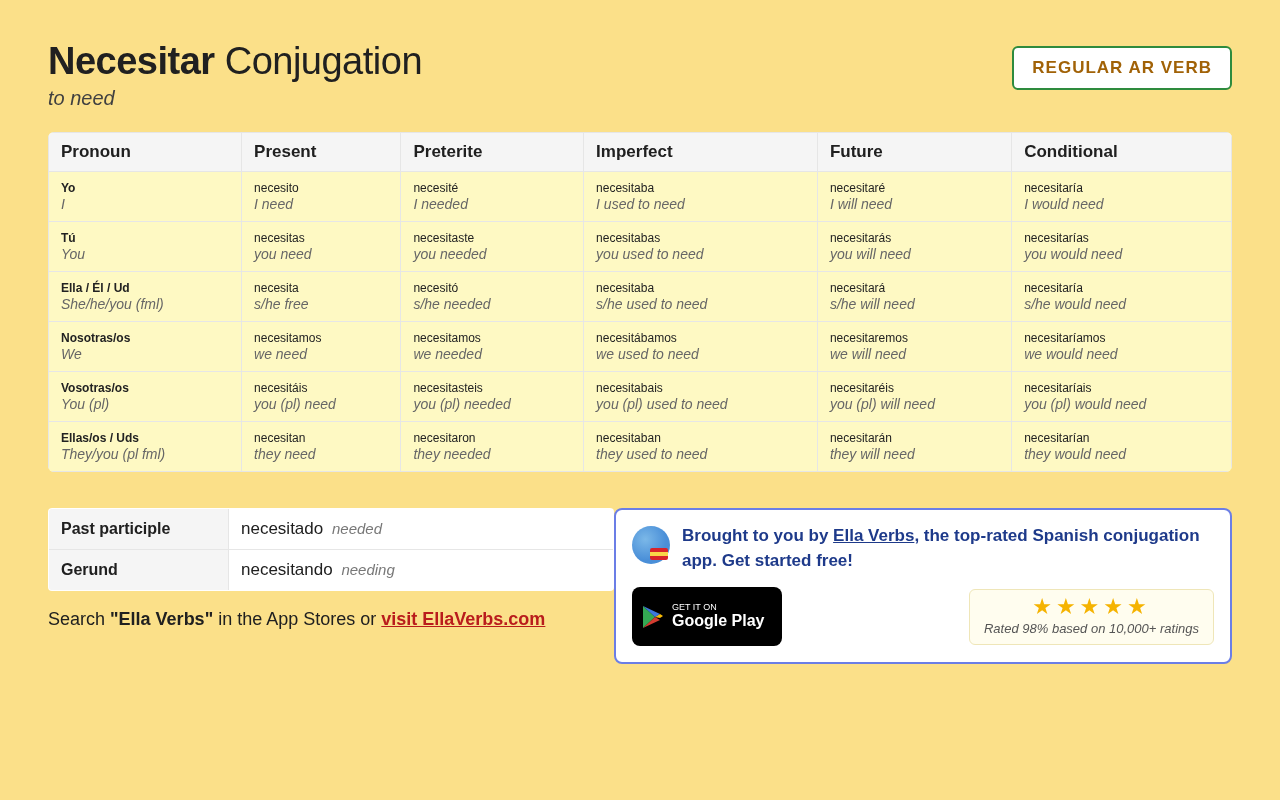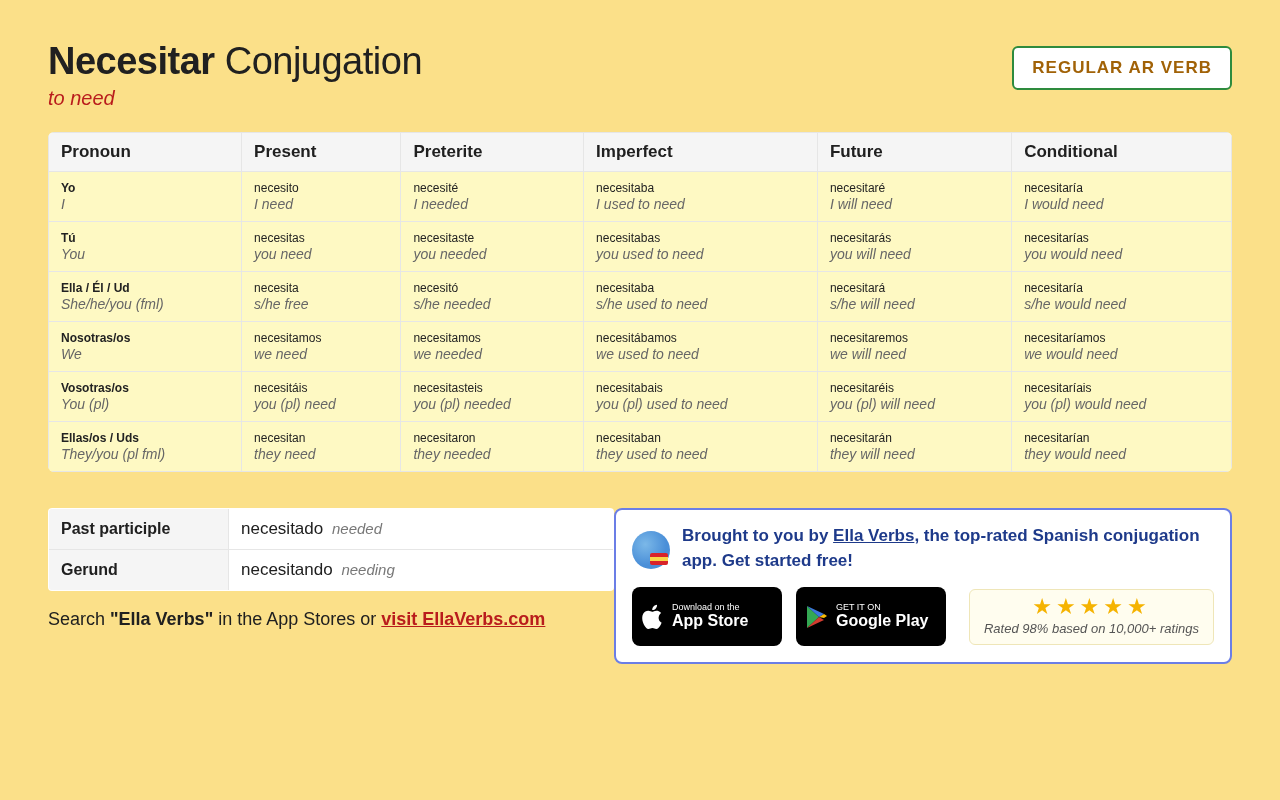--- a/index.html
+++ b/index.html
@@ -7,21 +7,21 @@
     background: #fbe089;
     font-family: -apple-system, BlinkMacSystemFont, "Segoe UI", "Helvetica Neue", Arial, sans-serif;
     width: 1280px;
     height: 800px;
     padding: 40px 48px 32px 48px;
     color: #202020;
   }
   .header-row { display: flex; justify-content: space-between; align-items: flex-start; }
   .title { font-size: 38px; font-weight: 400; letter-spacing: -0.5px; }
   .title strong { font-weight: 700; }
-  .subtitle { font-style: italic; font-size: 20px; margin-top: 4px; color:#b91c1c; }
+  .subtitle { font-style: italic; font-size: 20px; margin-top: 4px; color:#404040; }
   .badge {
     background: #fff;
     border: 2px solid #2e8b3e;
     color: #a16207;
     font-weight: 700;
     letter-spacing: 1px;
     padding: 10px 18px;
     border-radius: 6px;
     font-size: 17px;
     margin-top: 6px;
@@ -56,21 +56,21 @@
   .search-hint { margin-top: 18px; font-size: 18px; }
   .search-hint .quoted { font-weight:700; }
   .search-hint a { color:#b91c1c; text-decoration: underline; font-weight:600; }
   .promo {
     flex: 1;
     background: #fff;
     border: 2px solid #6b7ee6;
     border-radius: 8px;
     padding: 14px 16px 16px 16px;
   }
-  .promo-top { display:flex; gap:12px; align-items:center; }
+  .promo-top { display:flex; gap:12px; align-items:flex-start; }
   .logo-circle {
     width:38px; height:38px; border-radius:50%;
     background: radial-gradient(circle at 35% 35%, #7bb8e8 0%, #4a8fd8 60%);
     position:relative; flex-shrink:0; margin-top:2px;
   }
   .logo-circle::after{
     content:""; position:absolute; right:2px; bottom:4px; width:18px; height:12px;
     background: linear-gradient(to bottom, #d8232a 0 33%, #f9d648 33% 66%, #d8232a 66% 100%);
     border-radius:2px;
   }
@@ -307,31 +307,20 @@
   </div>
 
   <div class="promo">
     <div class="promo-top">
       <div class="logo-circle"></div>
       <div class="promo-text">
         <span>Brought to you by </span><a href="#">Ella Verbs</a><span>, the top-rated Spanish conjugation app. Get started free!</span>
       </div>
     </div>
     <div class="promo-buttons">
-      <div class="store-btn">
-        <span class="apple-icon">
-          <svg width="22" height="26" viewBox="0 0 22 26" fill="#fff">
-              <path d="M16.6 13.7c0-3 2.5-4.5 2.6-4.6-1.4-2.1-3.6-2.4-4.4-2.4-1.9-.2-3.6 1.1-4.6 1.1s-2.4-1.1-4-1c-2 0-3.9 1.2-5 3-2.1 3.7-.5 9.1 1.5 12.1 1 1.5 2.2 3.1 3.8 3 1.5-.1 2.1-1 3.9-1s2.3 1 3.9 1c1.6 0 2.7-1.5 3.7-2.9 1.2-1.7 1.6-3.3 1.7-3.4-.1 0-3.1-1.2-3.1-4.9zM13.8 4.5c.8-1 1.4-2.4 1.2-3.8-1.2.1-2.6.8-3.5 1.8-.8.9-1.4 2.3-1.3 3.6 1.4.1 2.7-.6 3.6-1.6z"></path>
-            </svg>
-        </span>
-        <div>
-          <div class="small">Download on the</div>
-          <div class="big">App Store</div>
-        </div>
-      </div>
       <div class="store-btn">
         <span class="play-icon">
           <svg width="22" height="24" viewBox="0 0 22 24">
               <path fill="#34a853" d="M1 1l12 11L1 23z"></path>
               <path fill="#fbbc04" d="M13 12l5-3 3 2-3 2-5-1z"></path>
               <path fill="#ea4335" d="M1 23l12-11 5 3-17 8z" opacity=".9"></path>
               <path fill="#4285f4" d="M1 1l17 8-5 3L1 1z" opacity=".9"></path>
             </svg>
         </span>
         <div>

